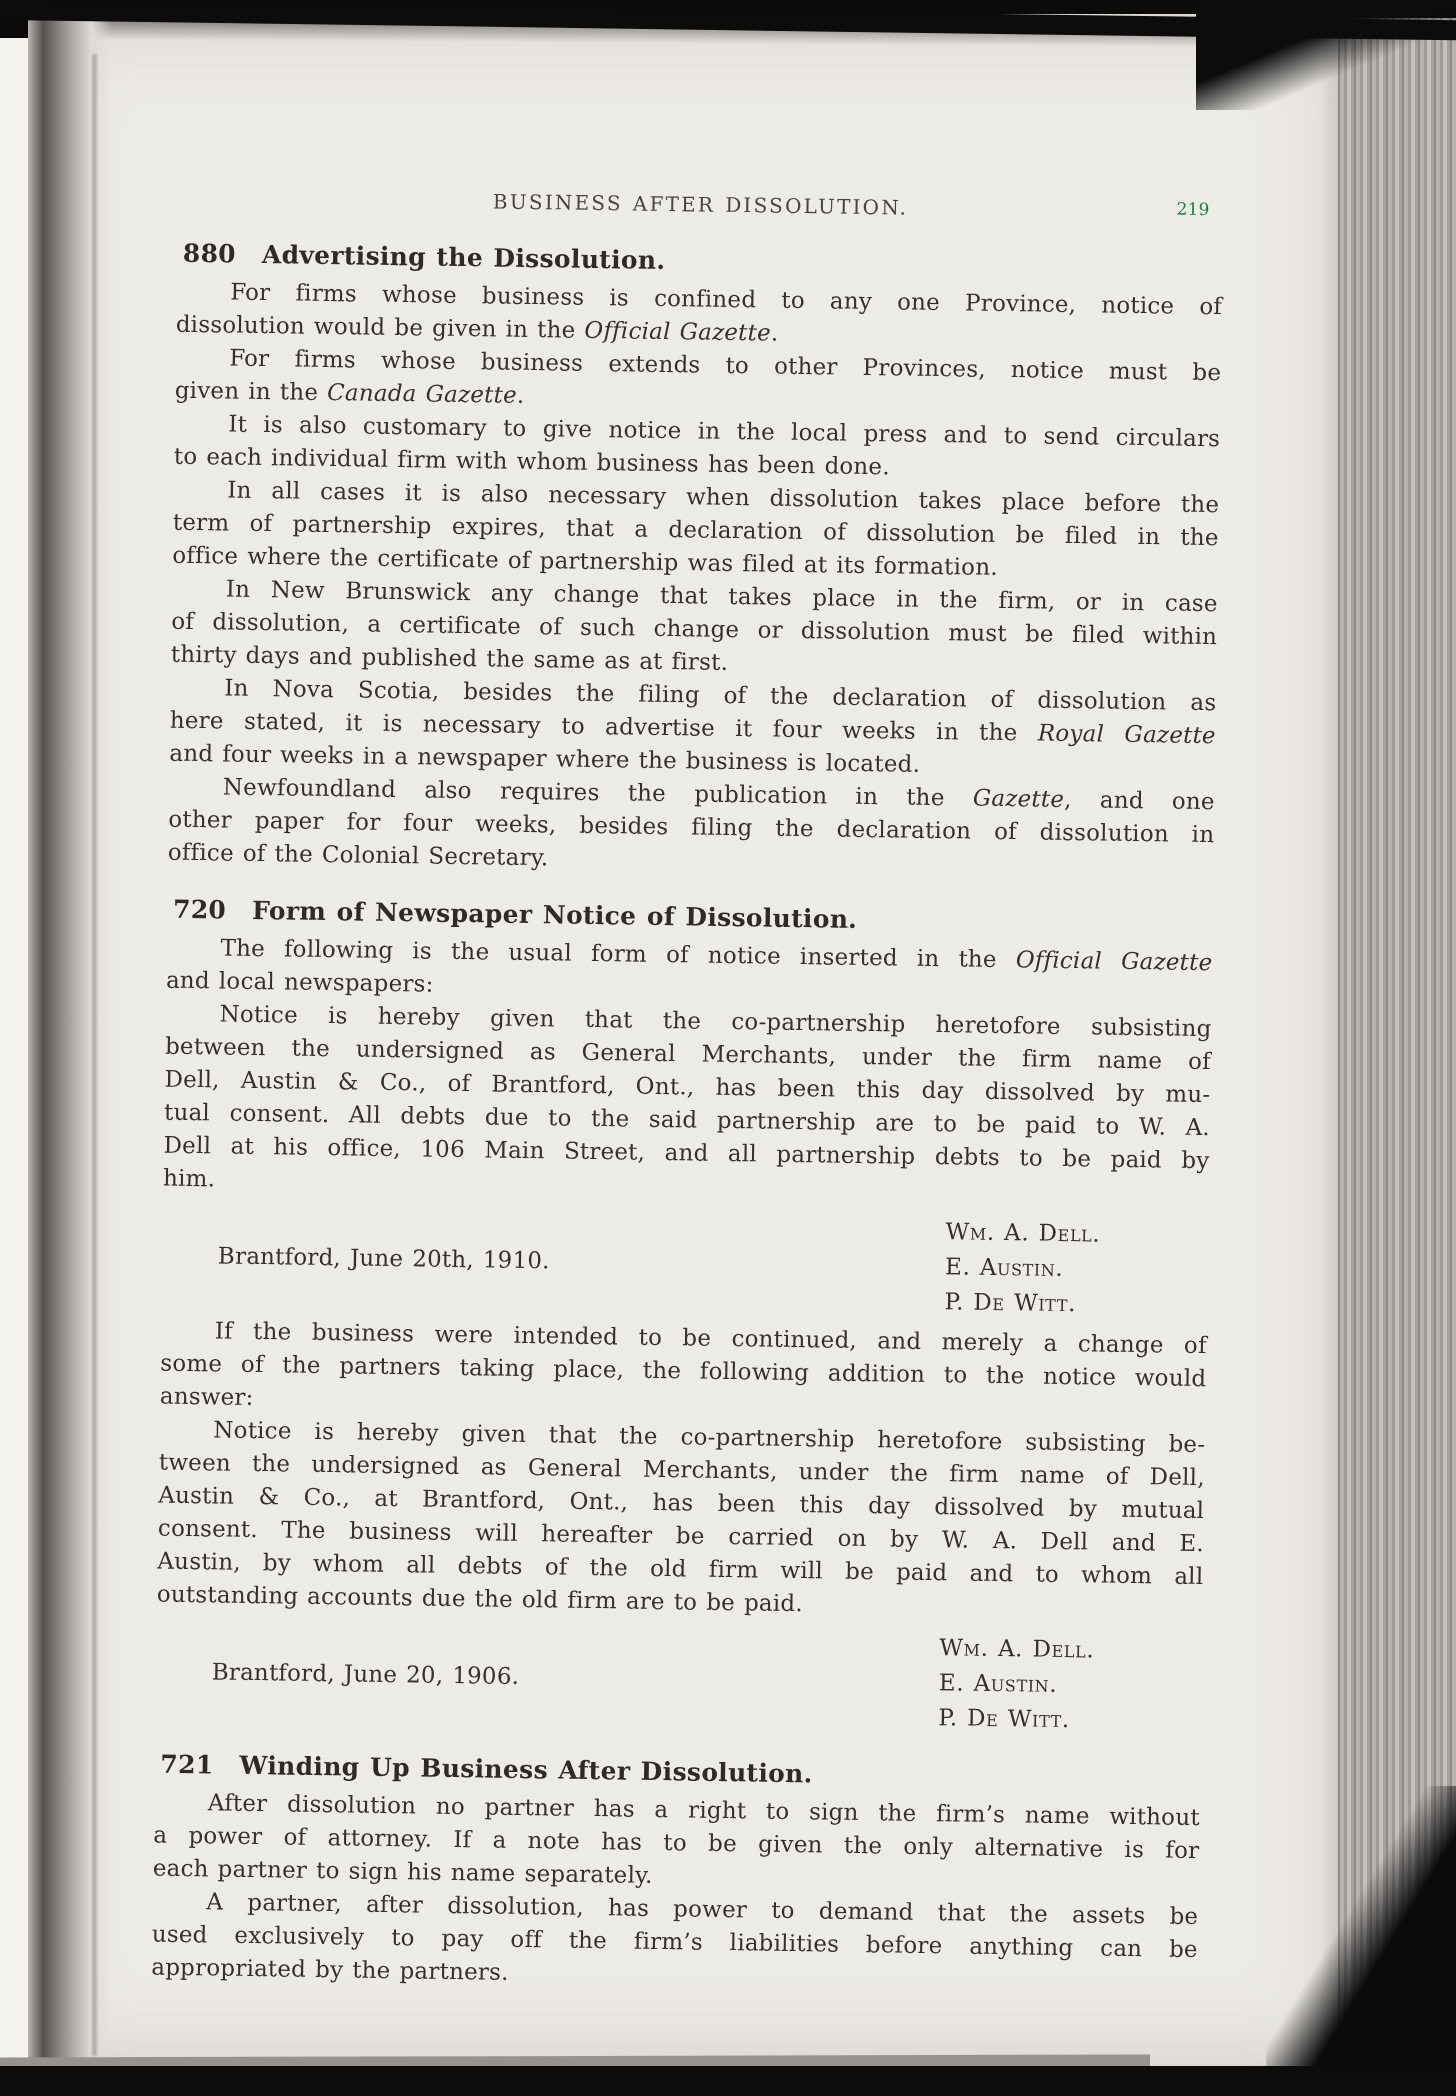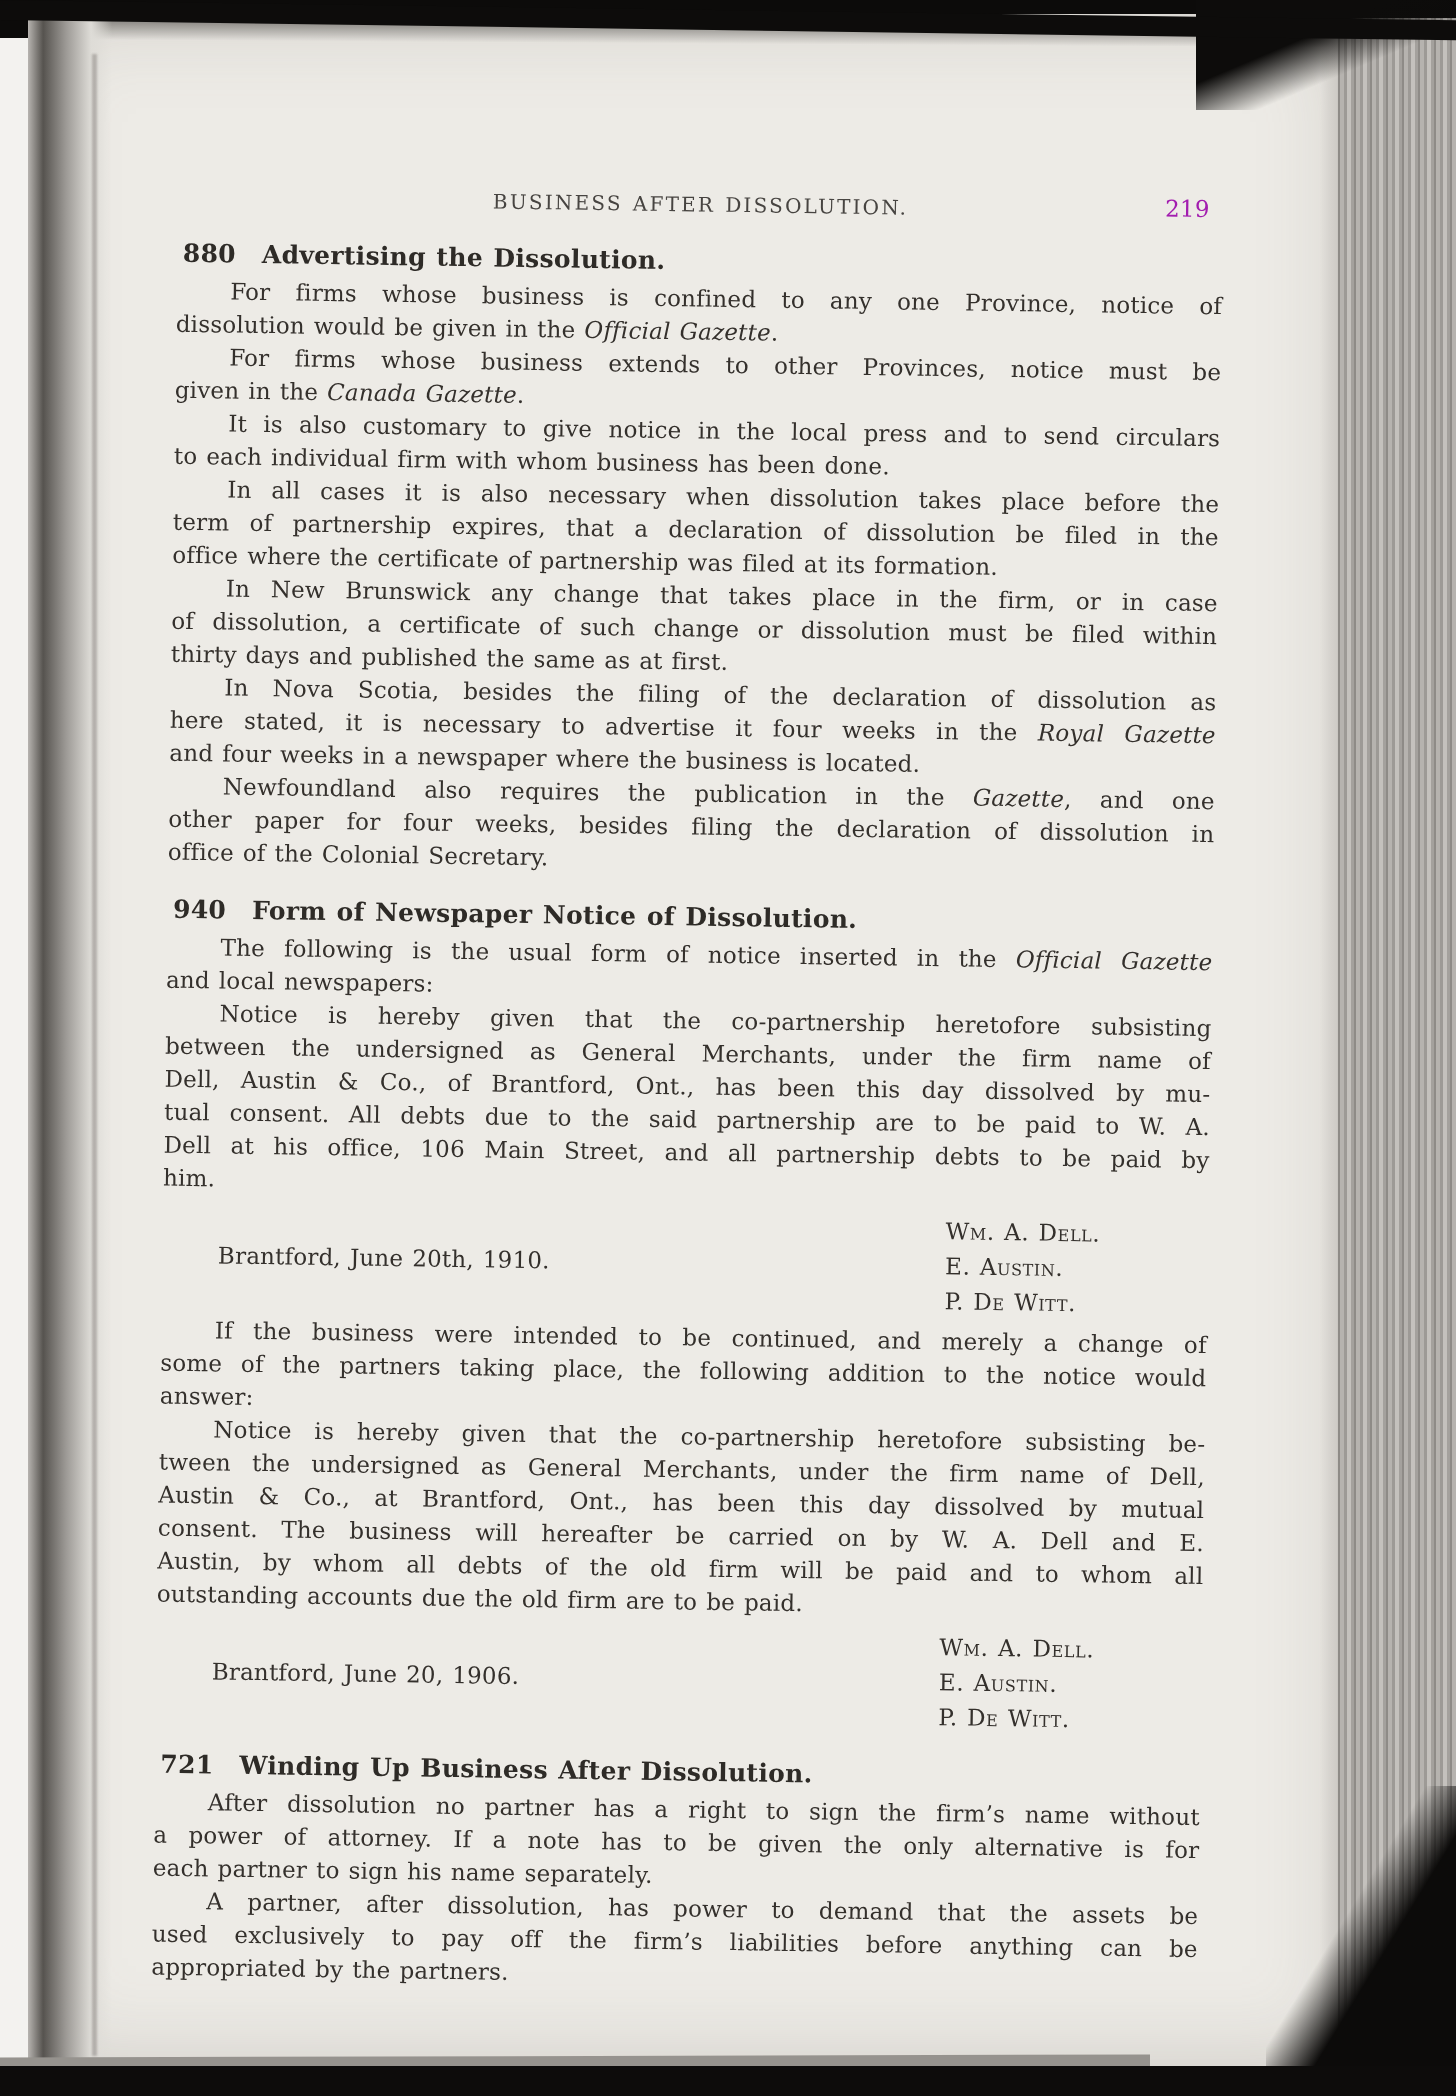--- a/index.html
+++ b/index.html
@@ -37,21 +37,21 @@
   .page-right-shade{position:absolute;right:0;top:0;bottom:0;width:30px;
         background:linear-gradient(90deg,rgba(237,235,230,0),#cfccc7 55%,#8b8884);}
 
   
   .page-inner{position:absolute;left:150px;top:0;width:1046px;color:#34302c;
         font-size:23px;line-height:33px;letter-spacing:0.2px;word-spacing:1.5px;
         transform:rotate(0.85deg);transform-origin:18px 160px;}
 
   .running-header{position:relative;margin-top:166px;height:33px;text-align:center;}
   .running-title{font-size:20px;letter-spacing:2.2px;color:#474441;}
-  .page-number{position:absolute;right:14px;top:-2px;font-size:23px;color:#a21caf;}
+  .page-number{position:absolute;right:14px;top:-2px;font-size:17px;color:#15803d;}
 
   .sec-head{margin:24px 0 4px 6px;font-size:25px;font-weight:bold;line-height:34px;
             letter-spacing:0.3px;color:#2e2b27;}
   .sec-num{display:inline-block;margin-right:26px;}
 
   .para{margin:0;}
   .line{text-align:justify;text-align-last:justify;}
   .line.last{text-align-last:left;}
   .line.indent{text-indent:54px;}
   em{font-style:italic;}
@@ -112,21 +112,21 @@
           </div>
         <div class="para">
             <div class="line indent"><span>Newfoundland also requires the publication in the </span><em>Gazette</em><span>, and one</span></div>
             <div class="line"><span>other paper for four weeks, besides filing the declaration of dissolution in</span></div>
             <div class="line last"><span>office of the Colonial Secretary.</span></div>
           </div>
       </section>
 
       <section>
         <h2 class="sec-head">
-          <span class="sec-num">940</span><span>Form of Newspaper Notice of Dissolution.</span>
+          <span class="sec-num">720</span><span>Form of Newspaper Notice of Dissolution.</span>
         </h2>
         <div class="para">
             <div class="line indent"><span>The following is the usual form of notice inserted in the </span><em>Official Gazette</em></div>
             <div class="line last"><span>and local newspapers:</span></div>
           </div>
         <div class="para">
             <div class="line indent"><span>Notice is hereby given that the co-partnership heretofore subsisting</span></div>
             <div class="line"><span>between the undersigned as General Merchants, under the firm name of</span></div>
             <div class="line"><span>Dell, Austin &amp; Co., of Brantford, Ont., has been this day dissolved by mu-</span></div>
             <div class="line"><span>tual consent. All debts due to the said partnership are to be paid to W. A.</span></div>

